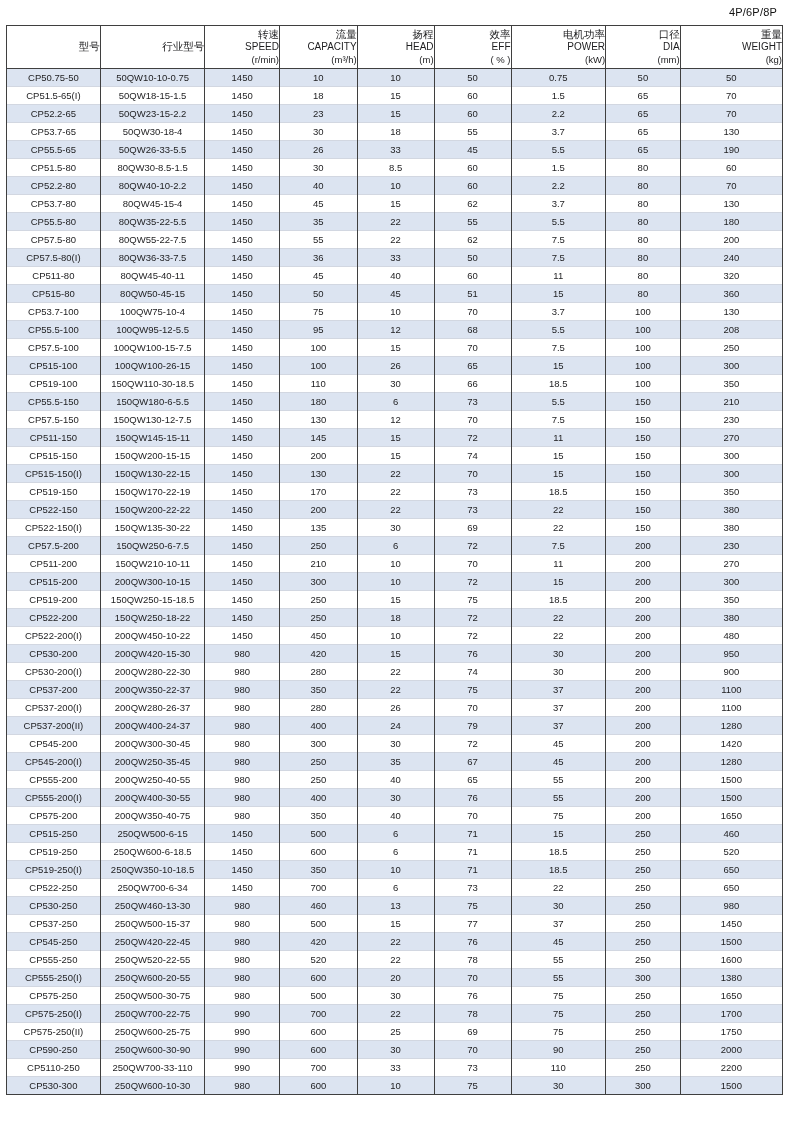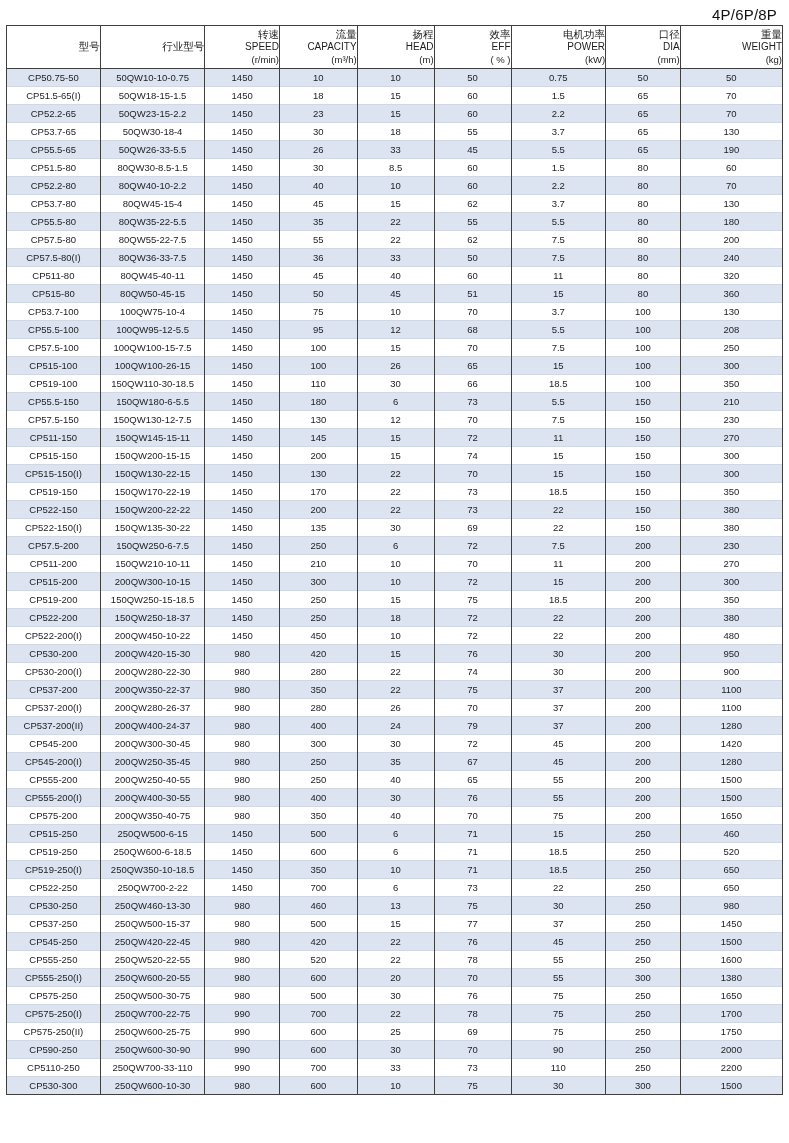--- a/index.html
+++ b/index.html
@@ -6,21 +6,21 @@
   .page{
     position:relative;
     width:789px;height:1143px;
     background:#ffffff;
     font-family:"Liberation Sans","DejaVu Sans",sans-serif;
     color:#1d1d1f;
     overflow:hidden;
   }
   .corner-label{
     position:absolute;top:6px;right:12px;
-    font-size:15px;letter-spacing:.2px;color:#111;
+    font-size:11px;letter-spacing:.2px;color:#111;
   }
   table.spec{
     position:absolute;top:25px;left:6px;
     width:777px;
     border-collapse:collapse;
     table-layout:fixed;
     border:1px solid #3f3f3f;
   }
   .spec th{
     border-left:1px solid #3f3f3f;
@@ -437,21 +437,21 @@
           <td>1450</td>
           <td>250</td>
           <td>15</td>
           <td>75</td>
           <td>18.5</td>
           <td>200</td>
           <td>350</td>
         </tr>
         <tr>
           <td>CP522-200</td>
-          <td>150QW250-18-37</td>
+          <td>150QW250-18-22</td>
           <td>1450</td>
           <td>250</td>
           <td>18</td>
           <td>72</td>
           <td>22</td>
           <td>200</td>
           <td>380</td>
         </tr>
         <tr>
           <td>CP522-200(I)</td>
@@ -602,21 +602,21 @@
           <td>1450</td>
           <td>350</td>
           <td>10</td>
           <td>71</td>
           <td>18.5</td>
           <td>250</td>
           <td>650</td>
         </tr>
         <tr>
           <td>CP522-250</td>
-          <td>250QW700-2-22</td>
+          <td>250QW700-6-34</td>
           <td>1450</td>
           <td>700</td>
           <td>6</td>
           <td>73</td>
           <td>22</td>
           <td>250</td>
           <td>650</td>
         </tr>
         <tr>
           <td>CP530-250</td>

